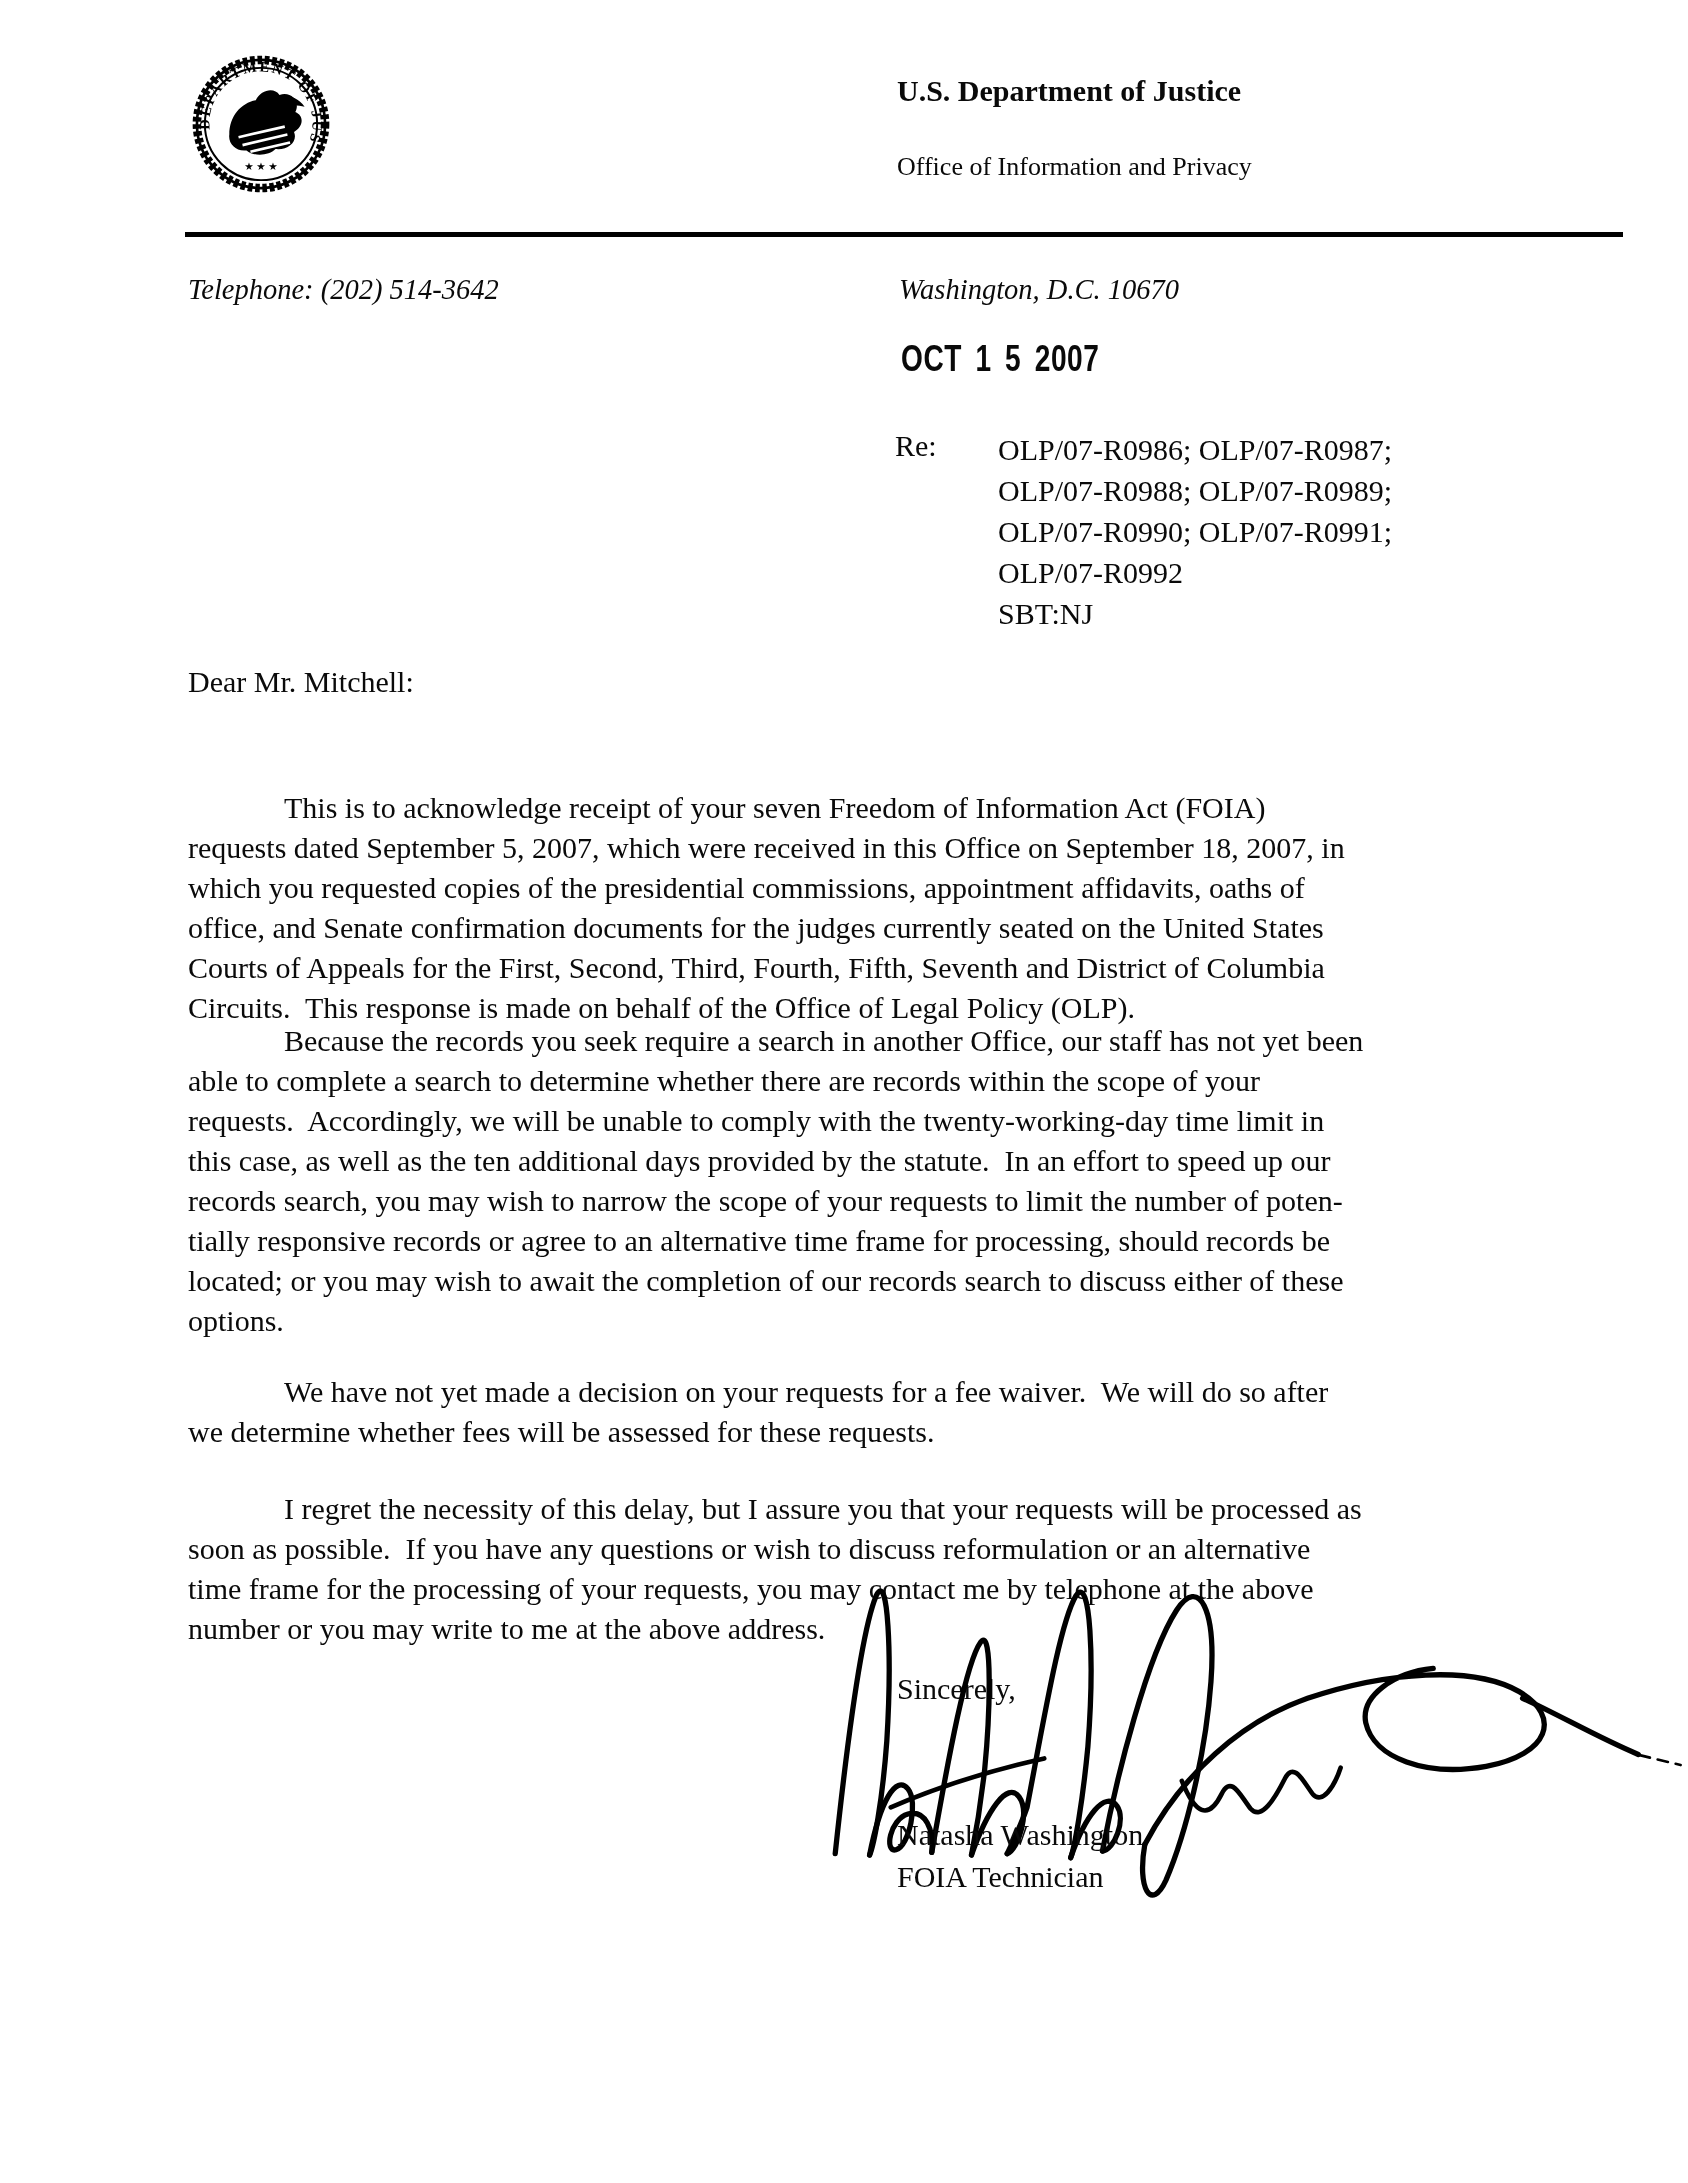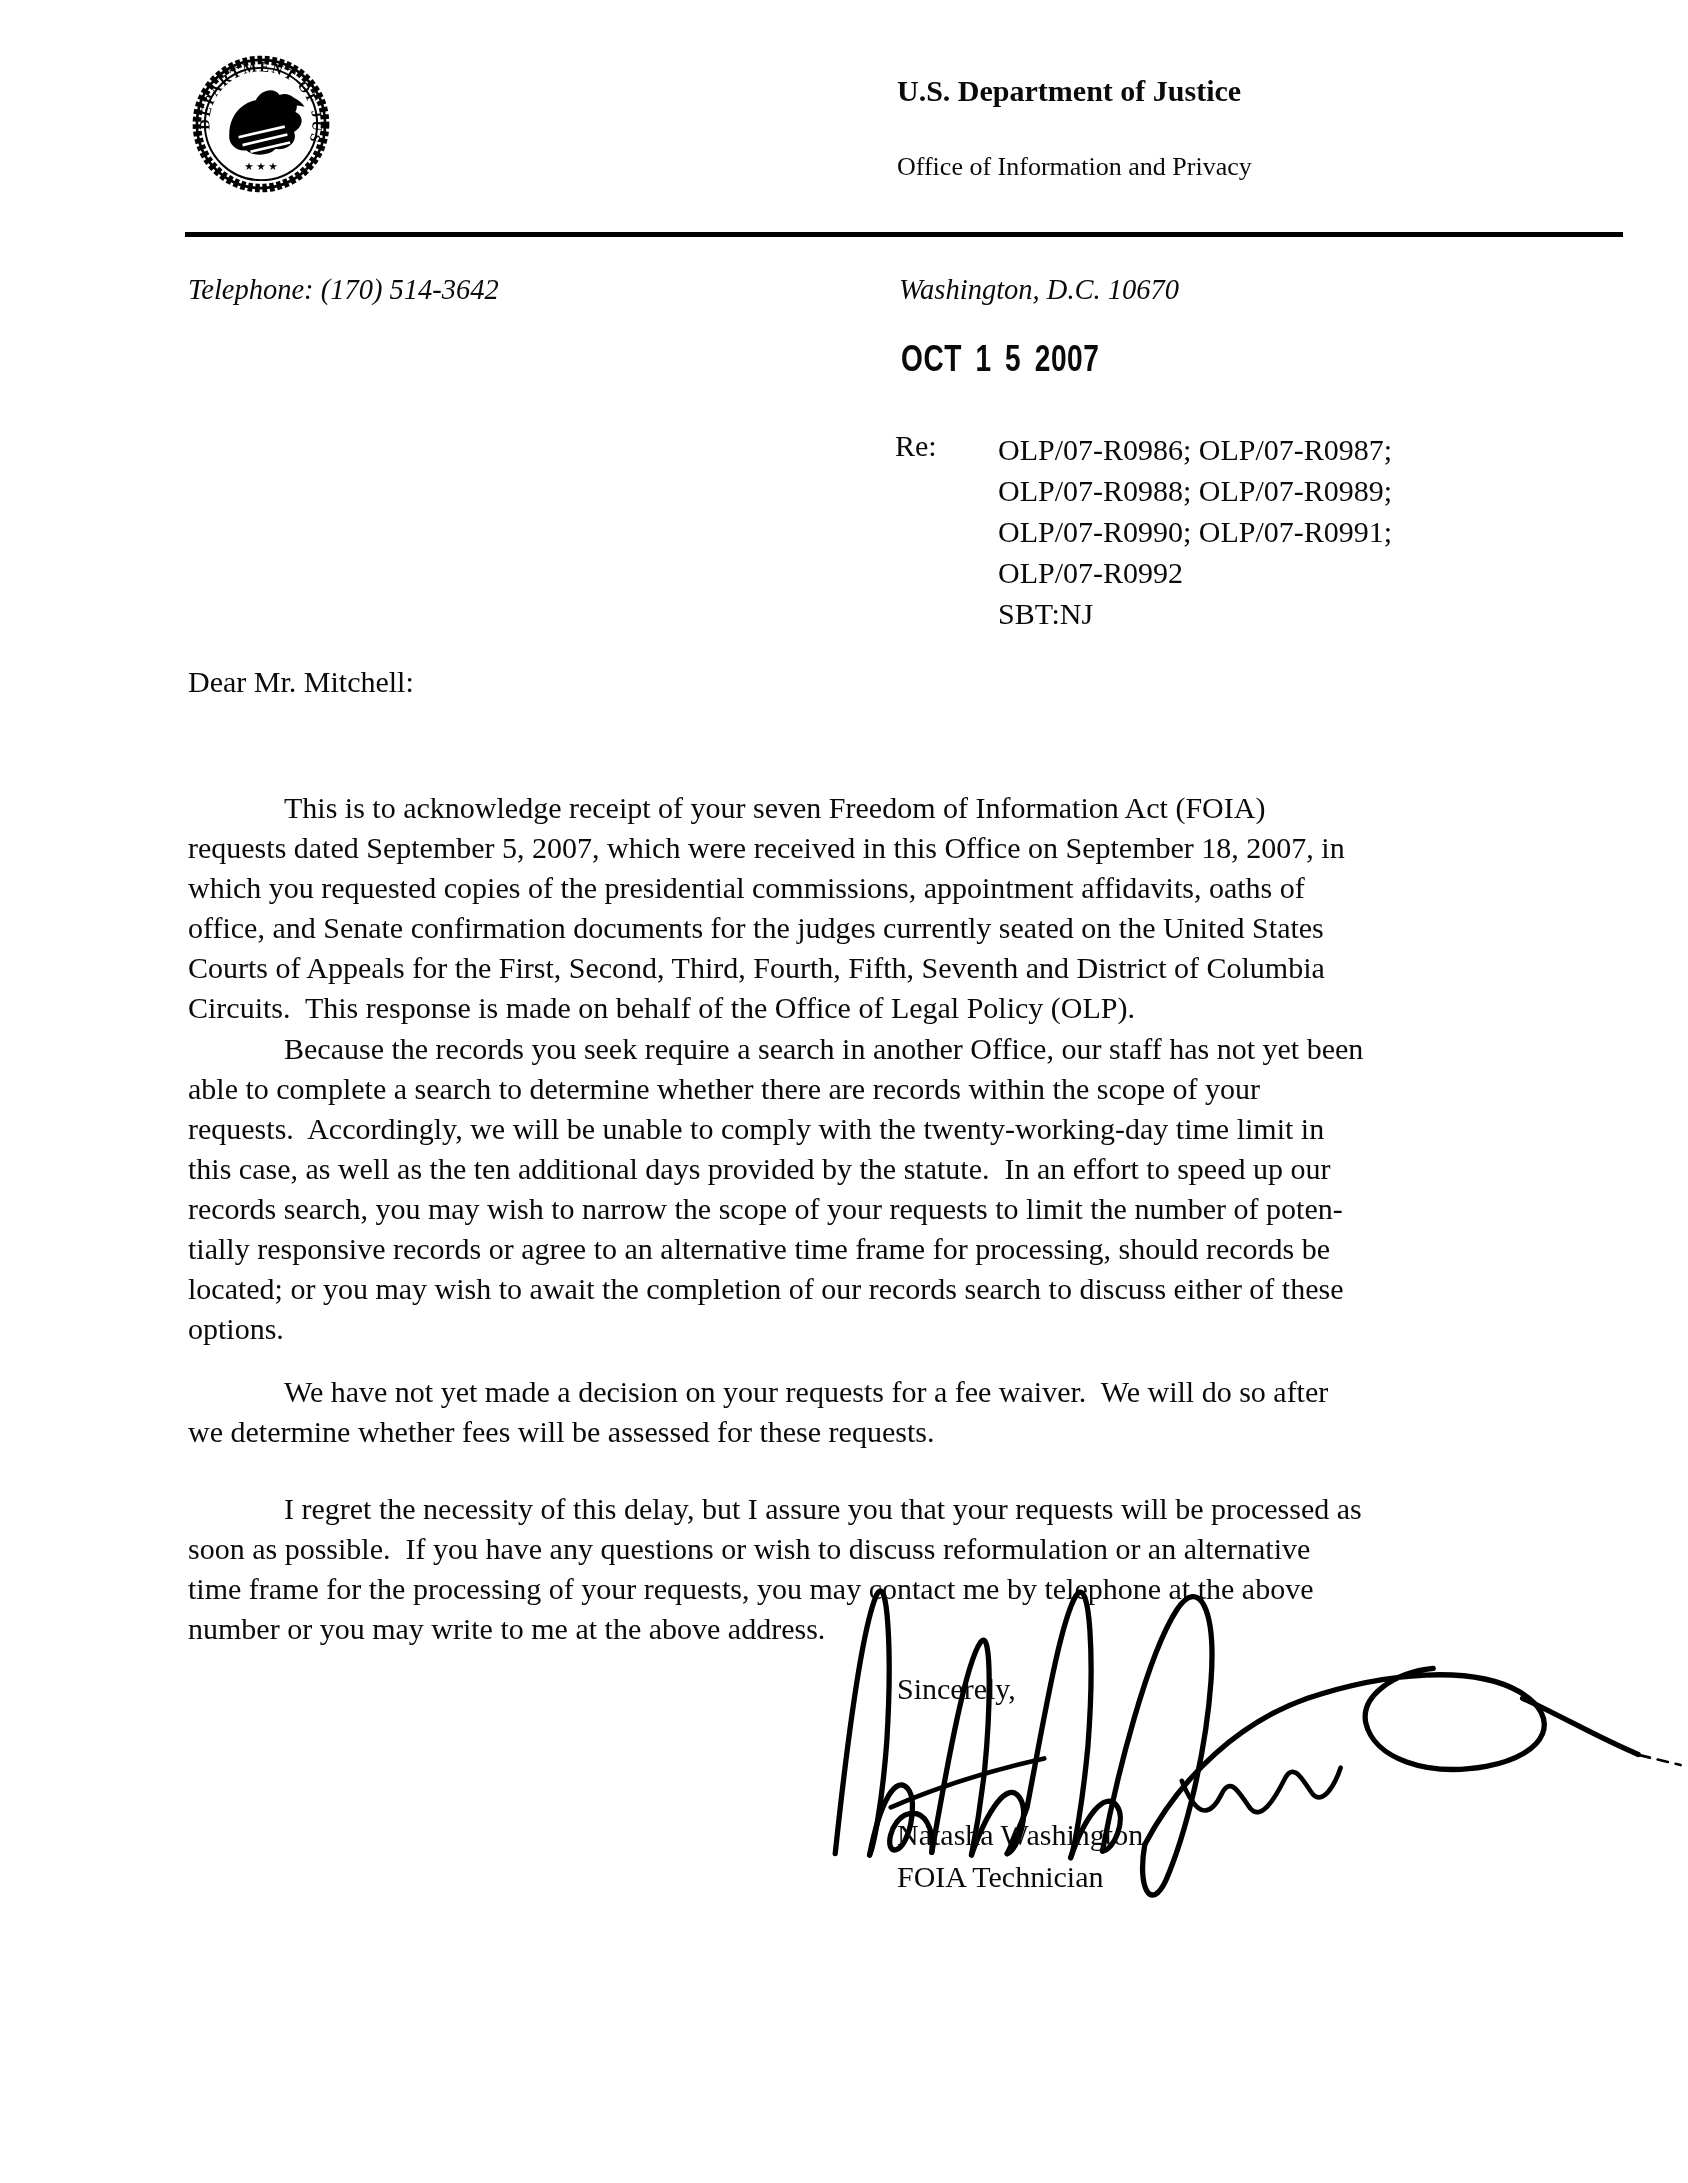--- a/index.html
+++ b/index.html
@@ -24,21 +24,21 @@
     font-weight:bold;font-size:36px;
     letter-spacing:0.7px;word-spacing:6.6px;
     transform:scale(0.78,1.05);transform-origin:left top;
   }
   .re-label{left:895px;top:429px;font-size:30px;}
   .re-lines{left:998px;top:429px;font-size:30px;line-height:41px;}
   .recipient{left:188px;top:470px;font-size:30px;line-height:41px;}
   .salutation{left:188px;top:665px;font-size:30px;}
   .para{left:188px;width:1403px;font-size:30px;line-height:40px;text-indent:96px;}
   .p1{top:740px;margin-top:48px;}
-  .p2{top:1021px;margin-top:8px;}
+  .p2{top:1021px;}
   .p3{top:1372px;}
   .p4{top:1489px;}
   .valediction{left:897px;top:1672px;font-size:30px;}
   .signer{left:897px;top:1818px;font-size:30px;}
   .signer-title{left:897px;top:1860px;font-size:30px;}
   .seal{left:191px;top:54px;}
   .signature{left:811px;top:1556px;}
 </style>
 </head>
 <body>
@@ -64,21 +64,21 @@
         <line x1="90" y1="148" x2="150" y2="134"></line>
       </g>
     </g>
     <text x="106" y="176" text-anchor="middle" font-size="16" fill="#000000">★ ★ ★</text>
   </svg>
 
   <div class="abs agency">U.S. Department of Justice</div>
   <div class="abs office">Office of Information and Privacy</div>
   <div class="abs rule"></div>
 
-  <div class="abs tel">Telephone: (170) 514-3642</div>
+  <div class="abs tel">Telephone: (202) 514-3642</div>
   <div class="abs city">Washington, D.C. 10670</div>
   <div class="abs stamp">OCT 1 5 2007</div>
 
   <div class="abs re-label">Re:</div>
   <div class="abs re-lines lines">OLP/07-R0986; OLP/07-R0987;
 OLP/07-R0988; OLP/07-R0989;
 OLP/07-R0990; OLP/07-R0991;
 OLP/07-R0992
 SBT:NJ</div>
 

